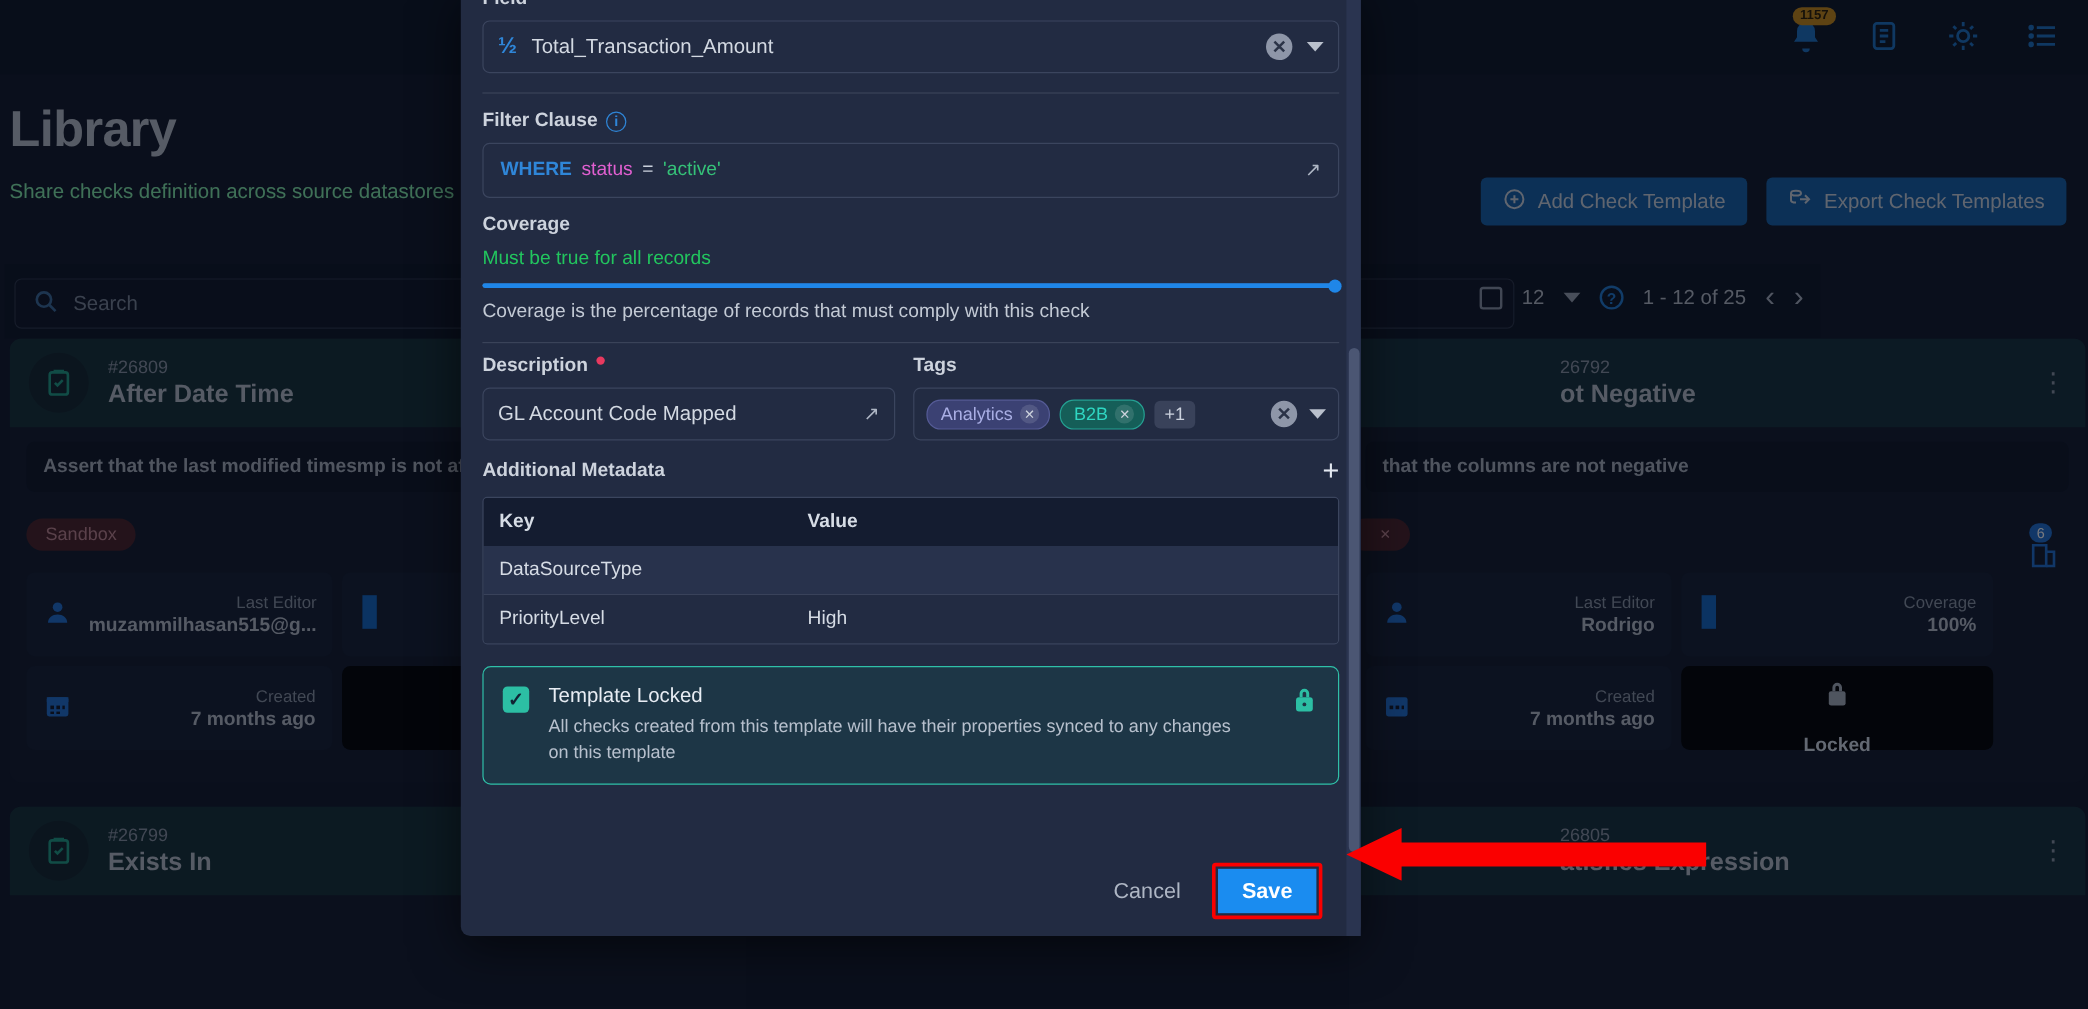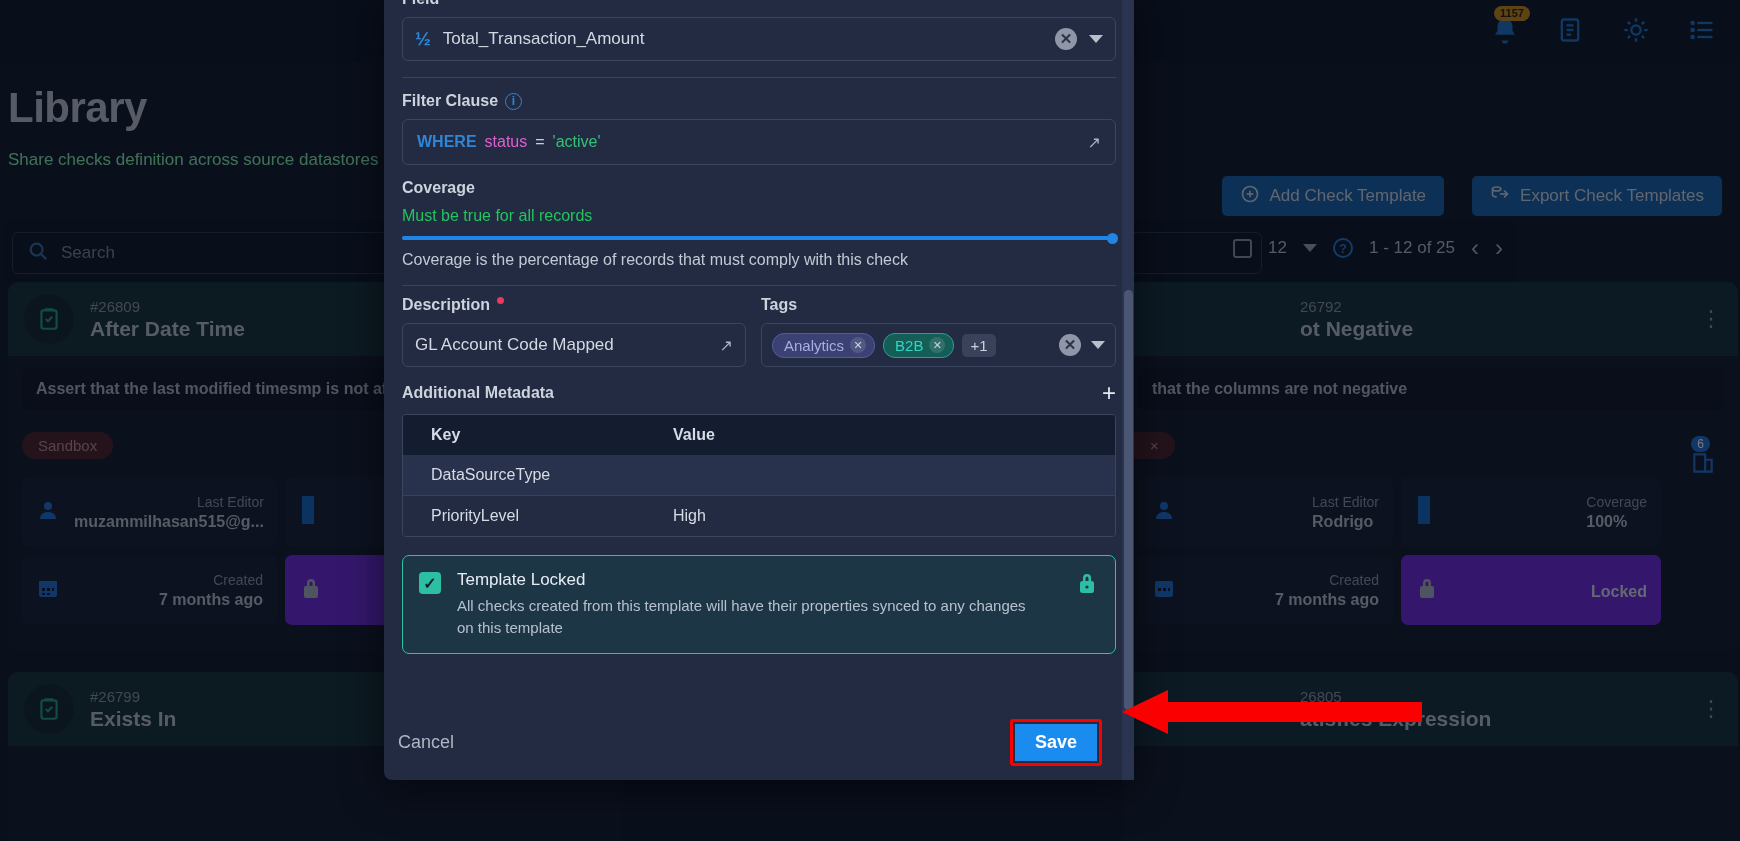--- a/index.html
+++ b/index.html
@@ -32,21 +32,21 @@
     position: absolute; left: 8px; top: 22px;
     font-size: 42px; font-weight: bold; color: #b9bfc9; letter-spacing: -0.5px;
   }
   .page-sub { position: absolute; left: 8px; top: 88px; font-size: 17px; color: #86efac; }
 
   .btn-primary {
     background: #1661a8; color: #cfd6e0; border: none; border-radius: 5px;
     font-size: 17px; height: 40px; display: flex; align-items: center; gap: 10px;
     padding: 0 18px; cursor: pointer; font-family: inherit;
   }
-  .hdr-actions { position: absolute; right: 18px; top: 86px; display: flex; gap: 28px; margin-top: 28px; }
+  .hdr-actions { position: absolute; right: 18px; top: 86px; display: flex; gap: 16px; }
 
   .bg-toolbar { position: absolute; left: 4px; top: 220px; width: 1513px; height: 62px; background: #0d1524; }
   .search-box {
     position: absolute; left: 8px; top: 12px; width: 1250px; height: 42px;
     border: 1px solid #2a3347; border-radius: 6px; background: #0f1626;
     display: flex; align-items: center; gap: 12px; padding: 0 14px;
   }
   .search-ph { font-size: 17px; color: #7b8598; }
 
   .pager { position: absolute; right: 14px; top: 16px; display: flex; align-items: center; gap: 16px; }
@@ -76,22 +76,22 @@
   .tag-pill {
     display: inline-block; margin: 22px 0 0 14px; background: #4a2026; color: #c08690;
     border-radius: 14px; padding: 5px 16px; font-size: 15px;
   }
   .meta-grid { display: flex; gap: 8px; margin: 18px 14px 0; flex-wrap: wrap; }
   .meta-box {
     background: #141d31; border-radius: 7px; height: 70px; padding: 10px 14px;
     display: flex; align-items: center; justify-content: space-between; gap: 14px;
   }
   .meta-lbl { font-size: 14px; color: #8b94a4; text-align: right; }
-  .meta-val { font-size: 16px; font-weight: bold; color: #b8bec9; text-align: left; margin-top: 3px; }
-  .meta-green { background: #6d28d9; }
+  .meta-val { font-size: 16px; font-weight: bold; color: #b8bec9; text-align: right; margin-top: 3px; }
+  .meta-green { background: #000000; flex-direction: column; }
   .meta-green .meta-val { color: #d6dde6; }
 
   
   .overlay { position: absolute; inset: 0; background: rgba(6,10,18,0.55); }
 
   
   .modal {
     position: absolute; left: 384px; top: -10px; width: 750px; height: 790px;
     background: #222b42; border-radius: 8px;
     box-shadow: 0 10px 40px rgba(0,0,0,0.55);
@@ -155,38 +155,38 @@
   .tag-x { width: 16px; height: 16px; border-radius: 50%; background: rgba(255,255,255,0.12); color: #cdd3dd; font-size: 11px; display: flex; align-items: center; justify-content: center; }
   .tag-more { background: #39425a; color: #ccd2de; border-radius: 5px; padding: 3px 8px; font-size: 15px; }
 
   .meta-hdr { display: flex; align-items: center; justify-content: space-between; margin-top: 14px; }
   .plus-btn { color: #e3e8f0; font-size: 24px; line-height: 1; }
   .md-table { margin-top: 9px; border: 1px solid #3b455e; border-radius: 4px; overflow: hidden; }
   .md-row { display: flex; height: 40px; align-items: center; font-size: 16px; }
   .md-head { background: #141c30; color: #e6eaf1; font-weight: bold; }
   .md-row.alt { background: #28324c; }
   .md-row.plain { background: #222b42; }
-  .md-k { width: 270px; padding-left: 28px; color: #d6dce5; }
+  .md-k { width: 270px; padding-left: 13px; color: #d6dce5; }
   .md-v { flex: 1; color: #d6dce5; }
   .md-sep { height: 1px; background: #39425a; }
 
   .lock-card {
     margin-top: 18px; border: 1px solid #2fc0a8; border-radius: 7px; background: #1d3646;
     display: flex; align-items: flex-start; gap: 16px; padding: 14px 16px;
   }
   .lock-chk {
     width: 22px; height: 22px; border-radius: 4px; background: #2cbfa4; color: #123;
     display: flex; align-items: center; justify-content: center; font-size: 16px; font-weight: bold;
     flex: 0 0 auto; margin-top: 2px;
   }
   .lock-title { font-size: 17px; color: #e7ecf3; }
   .lock-desc { font-size: 15px; color: #b7c0cd; margin-top: 5px; line-height: 1.45; max-width: 580px; }
   .lock-ico { margin-left: auto; color: #2cbfa4; }
 
-  .modal-foot { height: 70px; display: flex; align-items: center; justify-content: space-between; gap: 12px; padding: 0 32px 6px 0; }
+  .modal-foot { height: 70px; display: flex; align-items: center; justify-content: flex-end; gap: 12px; padding: 0 32px 6px 0; }
   .btn-cancel { background: none; border: none; color: #aeb6c4; font-size: 18px; cursor: pointer; font-family: inherit; padding: 8px 14px; }
   .save-wrap { border: 3px solid #fa0000; border-radius: 3px; padding: 2px; }
   .btn-save {
     background: #1a8cf0; color: #fff; border: none; border-radius: 0;
     font-size: 18px; font-weight: bold; padding: 8px 20px; cursor: pointer; font-family: inherit;
   }
 
   .scroll-rail { position: absolute; right: 0; top: 0; width: 12px; height: 100%; background: #2a3450; }
   .scroll-thumb { position: absolute; right: 1px; top: 300px; width: 9px; height: 420px; background: #4b5673; border-radius: 5px; }
 

